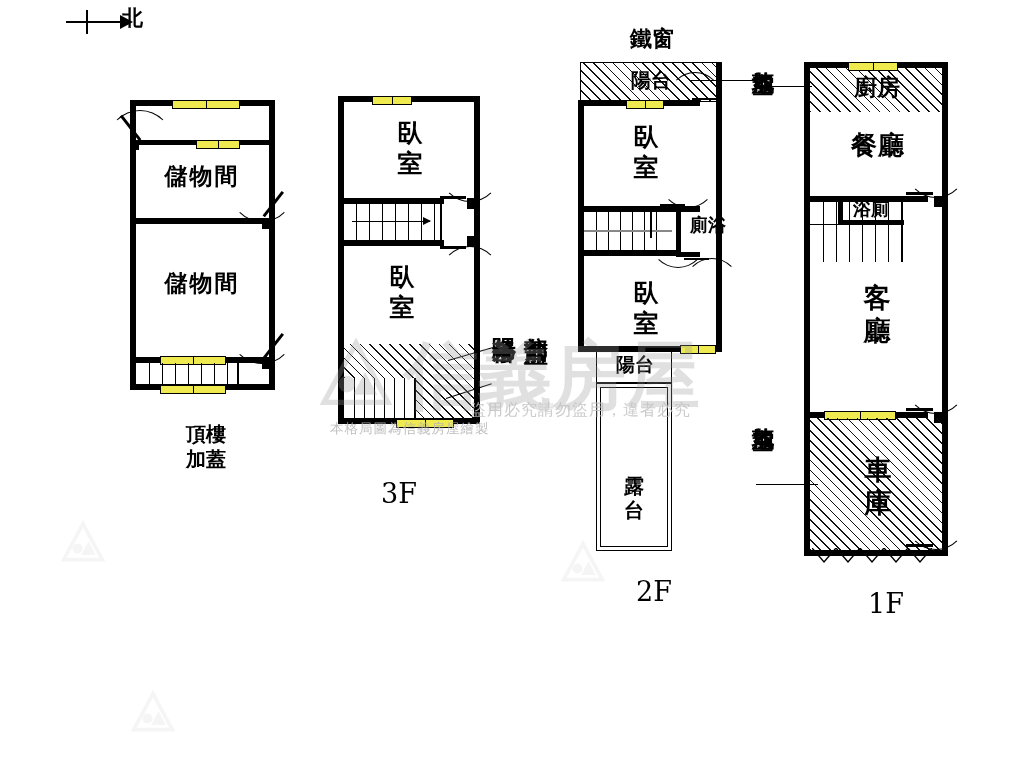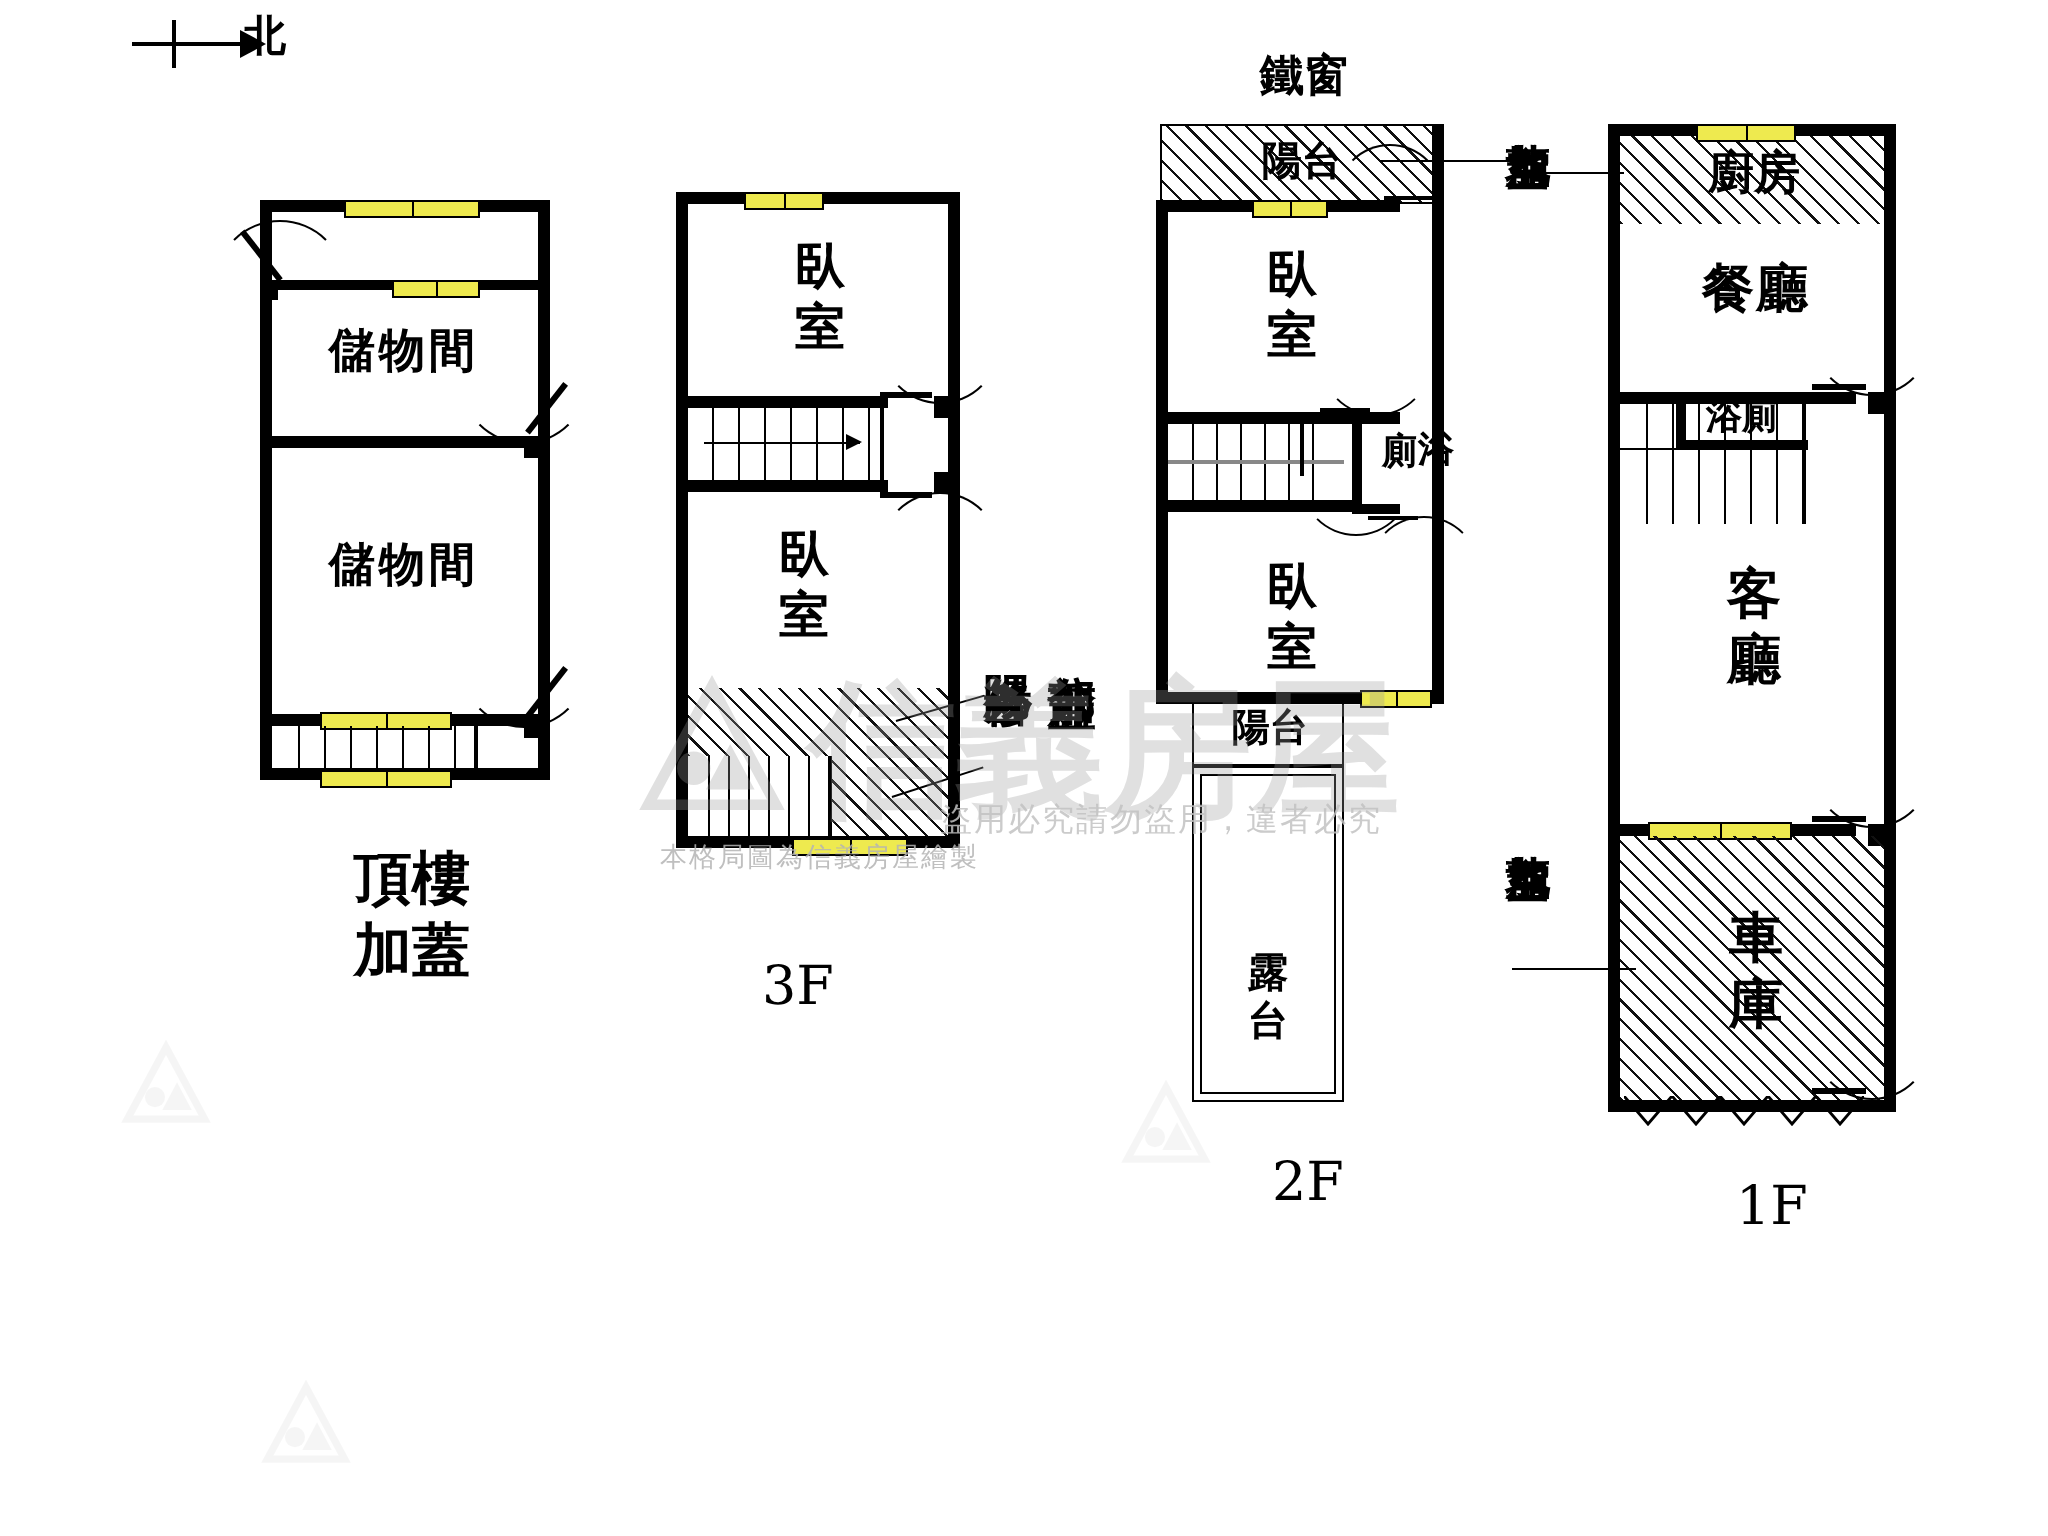--- a/index.html
+++ b/index.html
@@ -174,21 +174,21 @@
       <div class="tread" style="left:91px;"></div>
     </div>
     <div class="wall" style="left:237px;top:363px;width:2.4px;height:27px;"></div>
     <div class="win h" style="left:160px;top:384.5px;width:66px;">
       <div class="mull" style="left:32px;"></div>
     </div>
 
     <div class="lbl" style="left:146px;top:165px;width:112px;font-size:23px;letter-spacing:2px;">儲物間</div>
     <div class="lbl" style="left:146px;top:272px;width:112px;font-size:23px;letter-spacing:2px;">儲物間</div>
 
-    <div class="floor-lbl" style="left:156px;top:422px;width:100px;text-align:center;font-size:29px;line-height:1.25;white-space:pre-line;font-weight:600;font-family:Liberation Serif, serif;">頂樓
+    <div class="floor-lbl" style="left:156px;top:422px;width:100px;text-align:center;font-size:20px;line-height:1.25;white-space:pre-line;font-weight:600;font-family:Liberation Serif, serif;">頂樓
 加蓋</div>
   </div>
 
   <div>
     <div class="wall" style="left:338px;top:96px;width:142px;height:6px;"></div>
     <div class="wall" style="left:338px;top:418px;width:142px;height:6px;"></div>
     <div class="wall" style="left:338px;top:96px;width:6px;height:328px;"></div>
     <div class="wall" style="left:474px;top:96px;width:6px;height:328px;"></div>
 
     <div class="win h" style="left:372px;top:95.5px;width:40px;">

